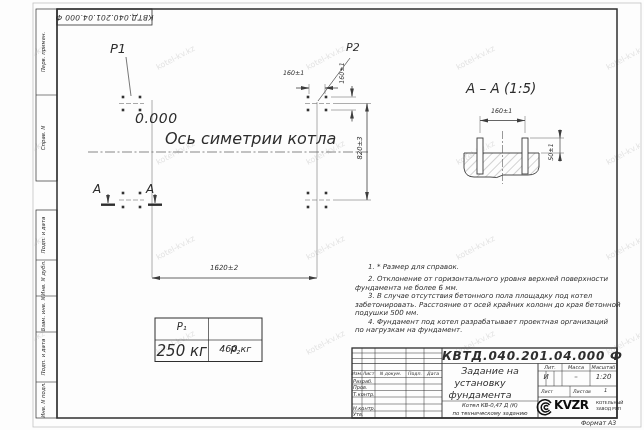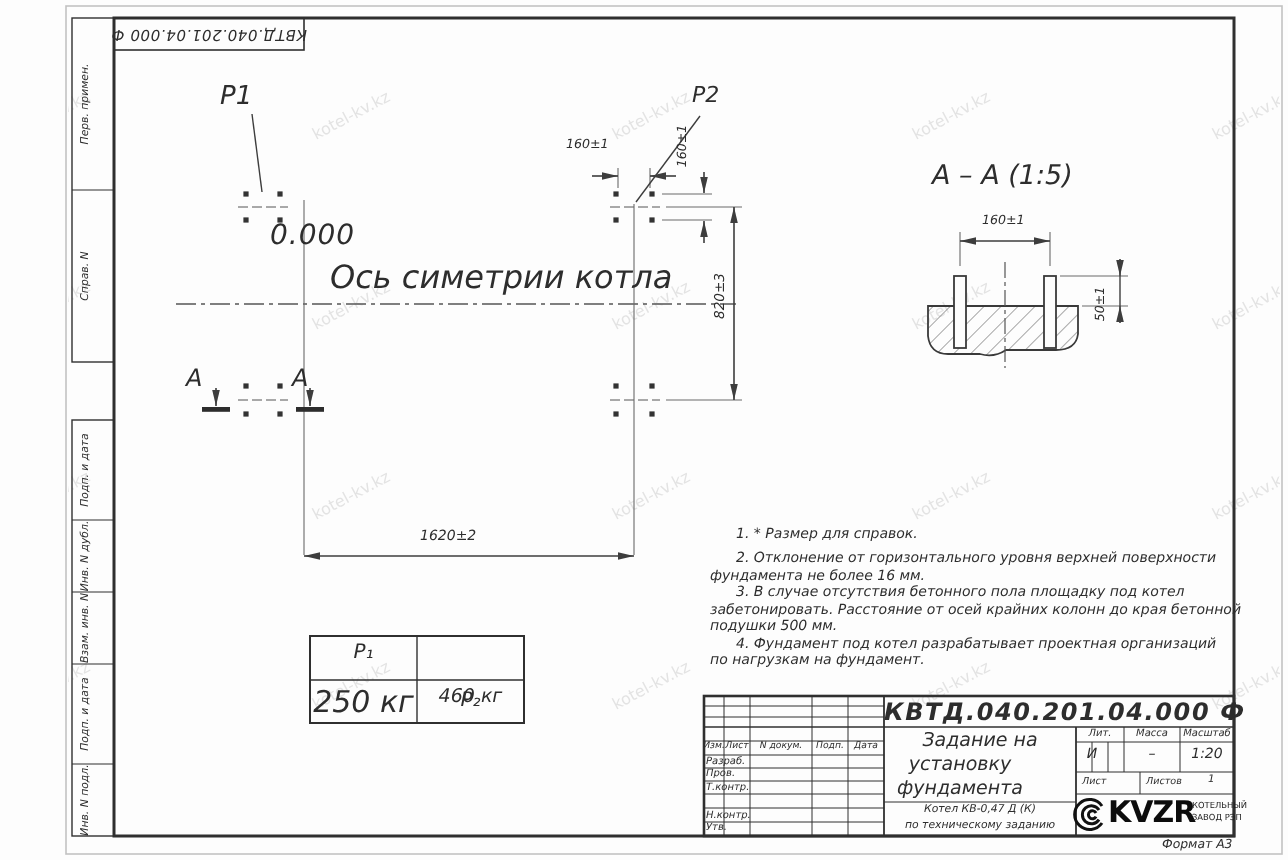--- a/index.html
+++ b/index.html
@@ -192,21 +192,21 @@
 <div class="t" style="left:491px;top:108px;font-size:6.3px;">160±1</div>
 <div class="t r90 c" style="left:548px;top:167px;width:30px;font-size:6.3px;">50±1</div>
 
 <div class="t c" style="left:155px;top:322px;width:53.5px;font-size:10px;">P₁</div>
 <div class="t c" style="left:208.5px;top:322px;width:53.5px;font-size:10px;margin-top:24px;">P₂</div>
 <div class="t c" style="left:155px;top:344px;width:53.5px;font-size:15px;">250 кг</div>
 <div class="t c" style="left:208.5px;top:344px;width:53.5px;font-size:9.5px;">460 кг</div>
 
 <div class="t" style="left:368px;top:264px;font-size:7px;">1. * Размер для справок.</div>
 <div class="t" style="left:368px;top:276px;font-size:7px;">2. Отклонение от горизонтального уровня верхней поверхности</div>
-<div class="t" style="left:355px;top:284.5px;font-size:7px;">фундамента не более 16 мм.</div>
+<div class="t" style="left:355px;top:284.5px;font-size:7px;">фундамента не более 6 мм.</div>
 <div class="t" style="left:368px;top:293px;font-size:7px;">3. В случае отсутствия бетонного пола площадку под котел</div>
 <div class="t" style="left:355px;top:301.5px;font-size:7px;">забетонировать. Расстояние от осей крайних колонн до края бетонной</div>
 <div class="t" style="left:355px;top:310px;font-size:7px;">подушки 500 мм.</div>
 <div class="t" style="left:368px;top:318.5px;font-size:7px;">4. Фундамент под котел разрабатывает проектная организаций</div>
 <div class="t" style="left:355px;top:327px;font-size:7px;">по нагрузкам на фундамент.</div>
 
 <div class="t c" style="left:442px;top:350px;width:175px;font-size:12px;font-weight:600;letter-spacing:.8px;">КВТД.040.201.04.000  Ф</div>
 <div class="t c" style="left:351px;top:371.5px;width:12px;font-size:4.6px;">Изм.</div>
 <div class="t c" style="left:362px;top:371.5px;width:13px;font-size:4.6px;">Лист</div>
 <div class="t c" style="left:375px;top:371.5px;width:31px;font-size:4.6px;">N докум.</div>
@@ -224,17 +224,17 @@
 <div class="t c" style="left:442px;top:410.5px;width:96px;font-size:5.4px;">по техническому заданию</div>
 <div class="t c" style="left:538px;top:364.5px;width:24px;font-size:5px;">Лит.</div>
 <div class="t c" style="left:562px;top:364.5px;width:28px;font-size:5px;">Масса</div>
 <div class="t c" style="left:590px;top:364.5px;width:27px;font-size:5px;">Масштаб</div>
 <div class="t c" style="left:538px;top:373.5px;width:16px;font-size:7px;">И</div>
 <div class="t c" style="left:562px;top:373.5px;width:28px;font-size:7px;">–</div>
 <div class="t c" style="left:590px;top:373.5px;width:27px;font-size:7px;">1:20</div>
 <div class="t" style="left:541px;top:388.5px;font-size:4.8px;">Лист</div>
 <div class="t" style="left:573px;top:388.5px;font-size:4.8px;">Листов</div>
 <div class="t" style="left:604px;top:388px;font-size:5.2px;">1</div>
-<div class="t up" style="left:554px;top:398.5px;font-size:15px;font-weight:800;letter-spacing:-.5px;color:#0c0c0c;">KVZR</div>
+<div class="t up" style="left:554px;top:398.5px;font-size:12px;font-weight:800;letter-spacing:-.5px;color:#0c0c0c;">KVZR</div>
 <div class="t up" style="left:596px;top:401px;font-size:4.2px;color:#222;">КОТЕЛЬНЫЙ</div>
 <div class="t up" style="left:596px;top:407px;font-size:4.2px;color:#222;">ЗАВОД РЭП</div>
 
 </div>
 
 </body></html>

